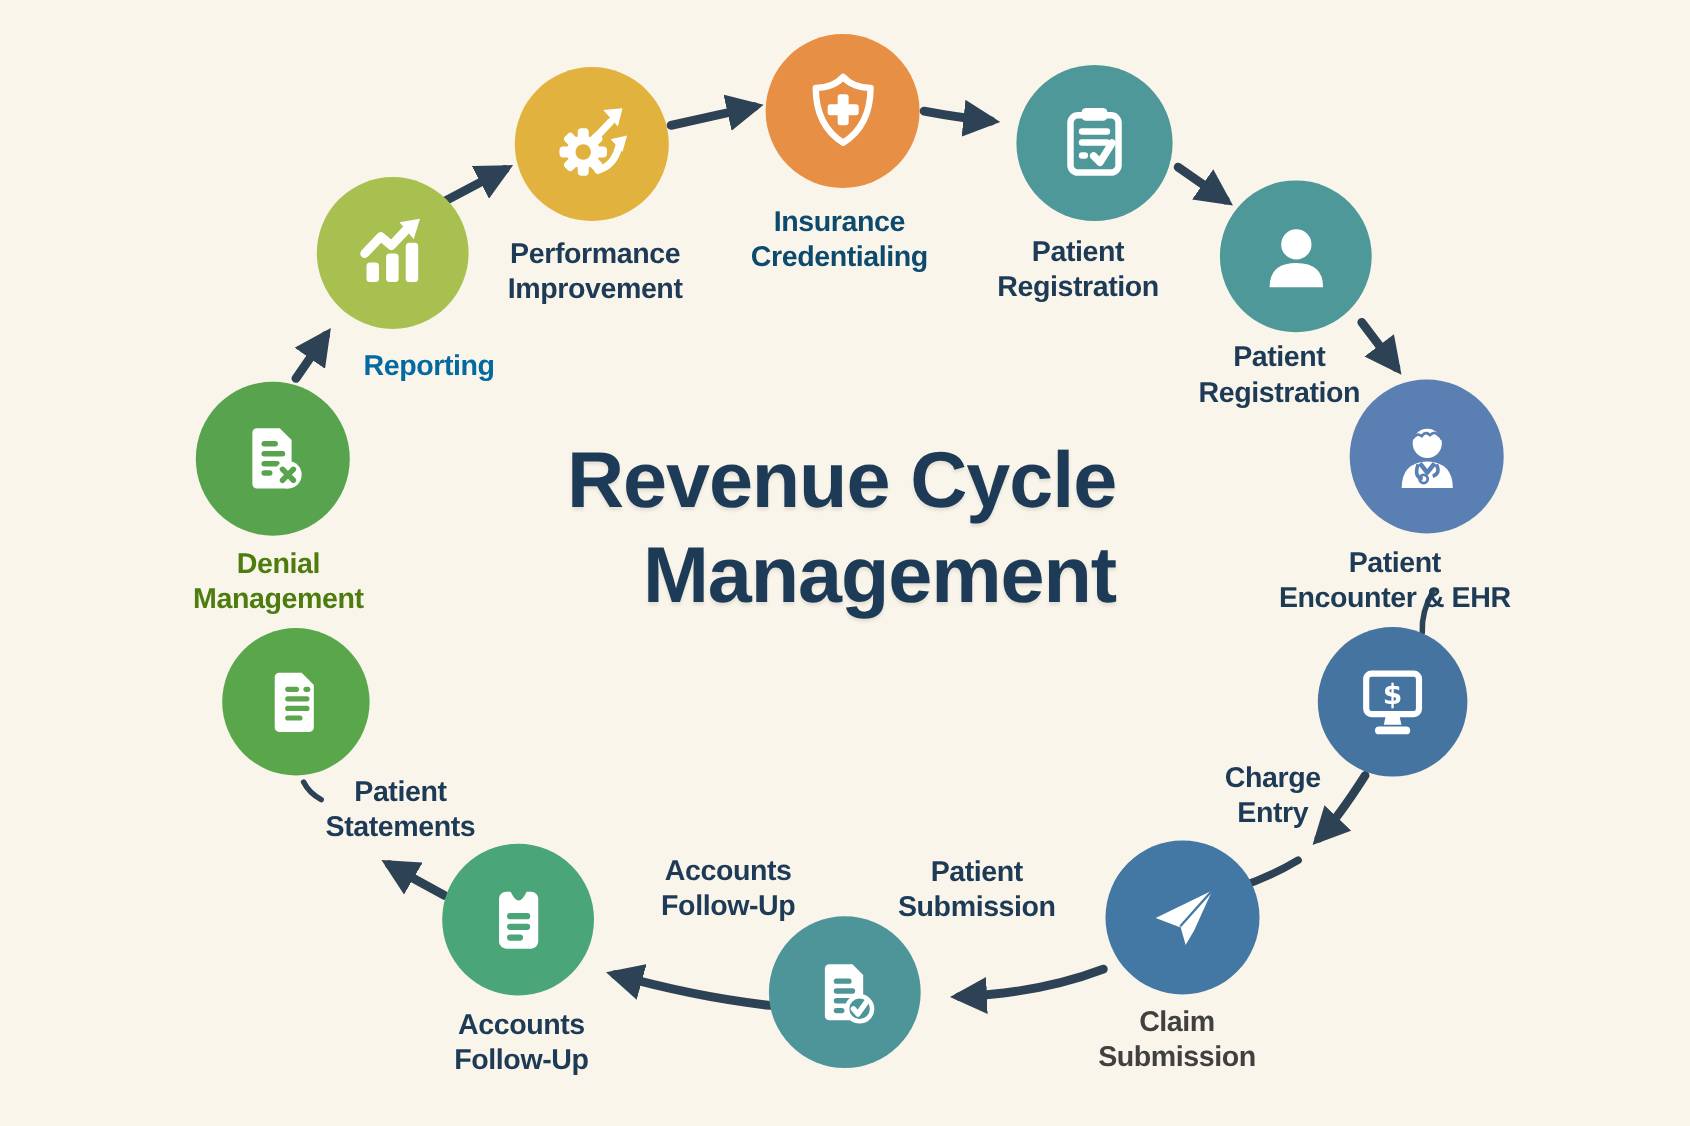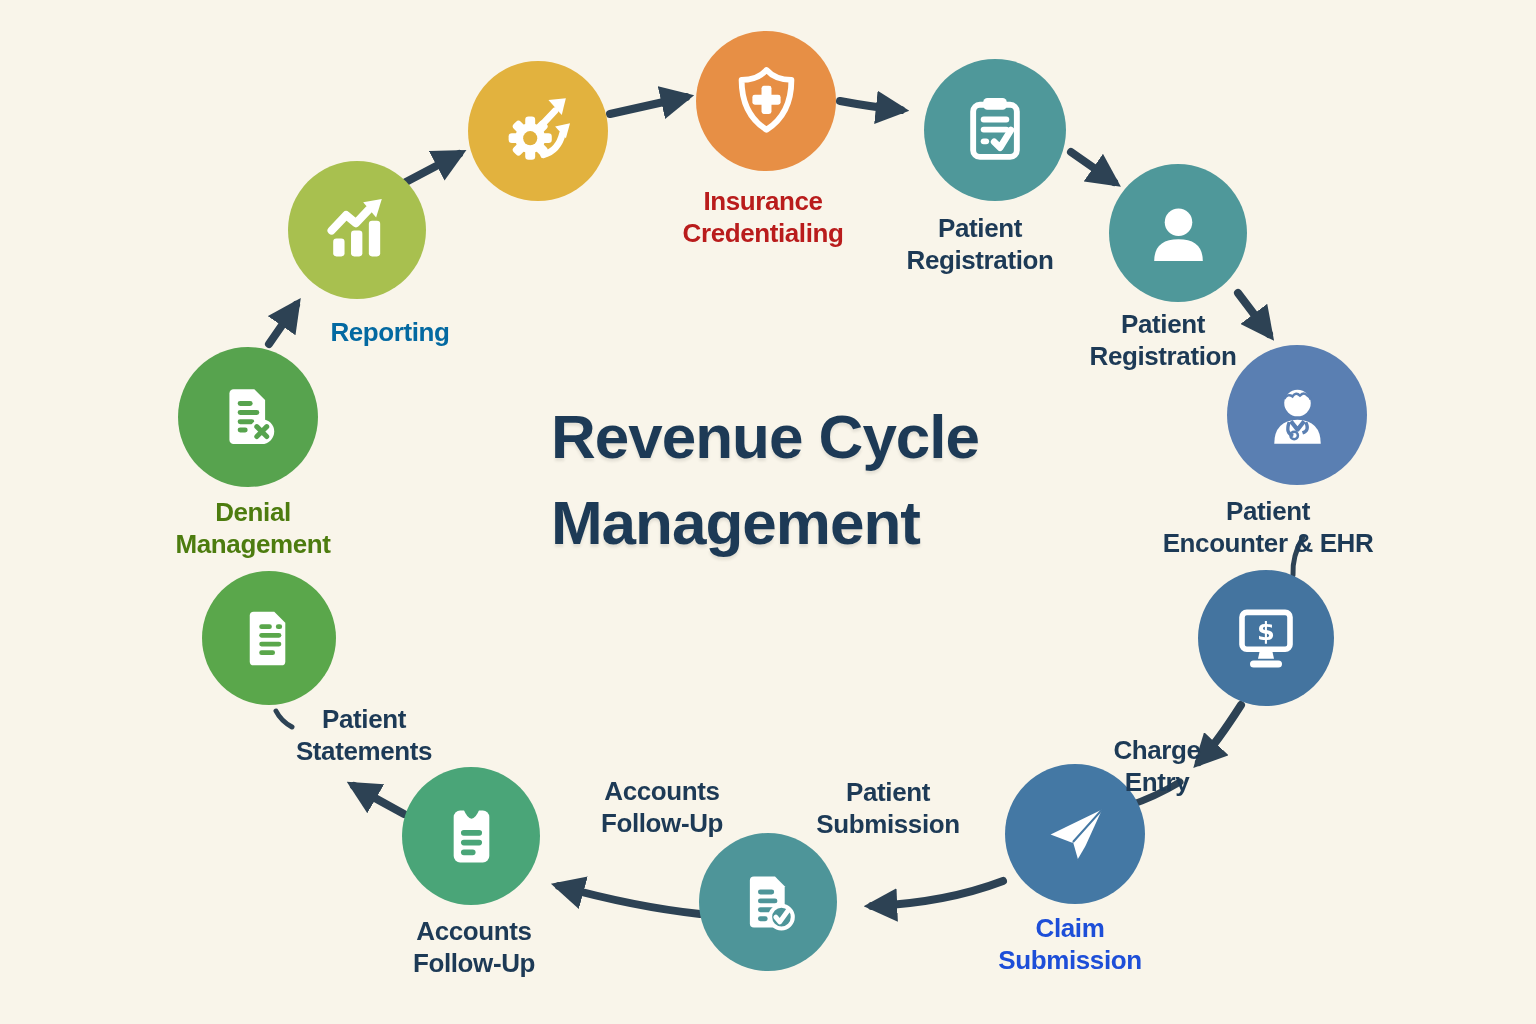--- a/index.html
+++ b/index.html
@@ -12,22 +12,22 @@
     position:absolute; border-radius:50%;
     display:flex; align-items:center; justify-content:center;
   }
   .label {
     position:absolute; transform:translate(-50%,-50%);
     font-weight:bold; font-size:26px; line-height:32px;
     text-align:center; white-space:pre-line; letter-spacing:-0.4px;
   }
   .title {
     position:absolute; left:765px; top:394px; transform:translateX(-50%);
-    font-weight:bold; font-size:62px; line-height:86px;
-    text-align:left; white-space:pre-line; letter-spacing:-1px;
+    font-weight:bold; font-size:72px; line-height:86px;
+    text-align:right; white-space:pre-line; letter-spacing:-1px;
     text-shadow:0 3px 3px rgba(40,40,30,0.10);
   }
 </style>
 </head>
 <body>
 
 <div class="stage" id="stage" style="background: rgb(249, 245, 234);">
   <svg class="arrows">
     <defs>
       <marker id="arrowhead" viewBox="0 0 10 10" refX="7.5" refY="5" markerWidth="4.2" markerHeight="4.2" orient="auto-start-reverse">
@@ -159,31 +159,33 @@
         <path d="M32 16 h25 l13 13 v48 a5 5 0 0 1 -5 5 h-33 a5 5 0 0 1 -5 -5 v-56 a5 5 0 0 1 5 -5 z" fill="#fff"></path>
         <rect x="37" y="30" width="18" height="6" rx="3" fill="#57a34e"></rect>
         <rect x="37" y="41" width="26" height="6" rx="3" fill="#57a34e"></rect>
         <rect x="37" y="52" width="20" height="6" rx="3" fill="#57a34e"></rect>
         <rect x="37" y="62" width="12" height="6" rx="3" fill="#57a34e"></rect>
         <circle cx="66" cy="67" r="15" fill="#fff"></circle>
         <path d="M60 61 L72 73 M72 61 L60 73" stroke="#57a34e" stroke-width="6" stroke-linecap="round"></path>
       </svg>
     </div>
     <div class="label" style="left: 390px; top: 332px; color: #0369a1;">Reporting</div>
-    <div class="label" style="left: 763px; top: 217px; color: #b91c1c;">Insurance
+    <div class="label" style="left: 541px; top: 246px; color: rgb(29, 58, 86);">Performance
+Improvement</div>
+    <div class="label" style="left: 763px; top: 217px; color: #0c4a6e;">Insurance
 Credentialing</div>
     <div class="label" style="left: 980px; top: 244px; color: rgb(29, 58, 86);">Patient
 Registration</div>
     <div class="label" style="left: 1163px; top: 340px; color: rgb(29, 58, 86);">Patient
 Registration</div>
     <div class="label" style="left: 1268px; top: 527px; color: rgb(29, 58, 86);">Patient
 Encounter &amp; EHR</div>
-    <div class="label" style="left: 1157px; top: 722px; color: rgb(29, 58, 86); margin-top: 44px;">Charge
+    <div class="label" style="left: 1157px; top: 722px; color: rgb(29, 58, 86);">Charge
 Entry</div>
-    <div class="label" style="left: 1070px; top: 944px; color: #1d4ed8;">Claim
+    <div class="label" style="left: 1070px; top: 944px; color: #404040;">Claim
 Submission</div>
     <div class="label" style="left: 888px; top: 808px; color: rgb(29, 58, 86);">Patient
 Submission</div>
     <div class="label" style="left: 662px; top: 807px; color: rgb(29, 58, 86);">Accounts
 Follow-Up</div>
     <div class="label" style="left: 474px; top: 947px; color: rgb(29, 58, 86);">Accounts
 Follow-Up</div>
     <div class="label" style="left: 364px; top: 735px; color: rgb(29, 58, 86);">Patient
 Statements</div>
     <div class="label" style="left: 253px; top: 528px; color: #4d7c0f;">Denial

